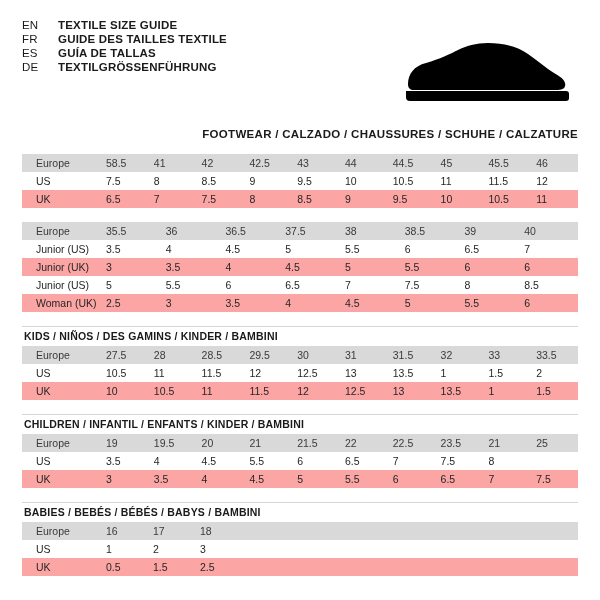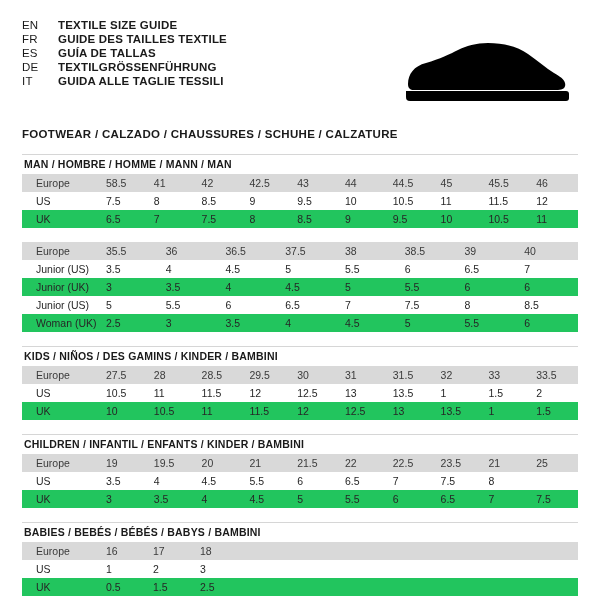--- a/index.html
+++ b/index.html
@@ -53,20 +53,21 @@
     width: 180px;
     height: 70px;
   }
 
   .section-title {
     font-size: 11.5px;
     font-weight: bold;
     letter-spacing: 0.3px;
     margin-top: 14px;
     margin-bottom: 6px;
+    text-align: right;
   }
 
   
   .group {
     margin-top: 14px;
   }
   .group-label {
     font-size: 10.5px;
     font-weight: bold;
     letter-spacing: 0.2px;
@@ -83,21 +84,21 @@
     padding: 3px 0 3px 6px;
     text-align: left;
     color: #262626;
     white-space: nowrap;
   }
   table.size tr.header-row td {
     background: #d9d9d9;
     color: #3a3a3a;
   }
   table.size tr.alt td {
-    background: #22c55e;
+    background: #fca5a5;
   }
   table.size td.rowlabel {
     width: 78px;
     padding-left: 14px;
   }
   .babies table.size td { }
 </style>
 </head>
 <body>
 
@@ -114,43 +115,38 @@
           <td class="lang-code">FR</td>
           <td class="lang-title">GUIDE DES TAILLES TEXTILE</td>
         </tr>
         <tr>
           <td class="lang-code">ES</td>
           <td class="lang-title">GUÍA DE TALLAS</td>
         </tr>
         <tr>
           <td class="lang-code">DE</td>
           <td class="lang-title">TEXTILGRÖßENFÜHRUNG</td>
-        </tr>
-        <tr>
-          <td class="lang-code">IT</td>
-          <td class="lang-title">GUIDA ALLE TAGLIE TESSILI</td>
         </tr>
       </tbody>
     </table>
 
     <div class="shoe-wrap">
       <svg viewBox="0 0 180 70" width="180" height="70" aria-hidden="true">
         <path fill="#000000" d="M16,46 C16,36 22,28 34,25 C48,21 58,16 66,12 C74,8 84,5 96,5
           C112,5 126,9 136,16 C146,23 154,30 162,35 C168,38.5 172,41 173,45
           C174,49 172,52 166,52 L22,52 C18,52 16,50 16,46 Z"></path>
         <path fill="#000000" d="M14,53 L174,53 C176,53 177,54 177,56 L177,60 C177,62 176,63 174,63 L18,63
           C15,63 14,61.5 14,59 Z"></path>
       </svg>
     </div>
   </div>
 
   <div class="section-title">FOOTWEAR / CALZADO / CHAUSSURES / SCHUHE / CALZATURE</div>
 
   <div class="group">
-    <div class="group-label">MAN / HOMBRE / HOMME / MANN / MAN</div>
     <table class="size">
       <colgroup>
         <col style="width:78px">
           <col>
           <col>
           <col>
           <col>
           <col>
           <col>
           <col>

